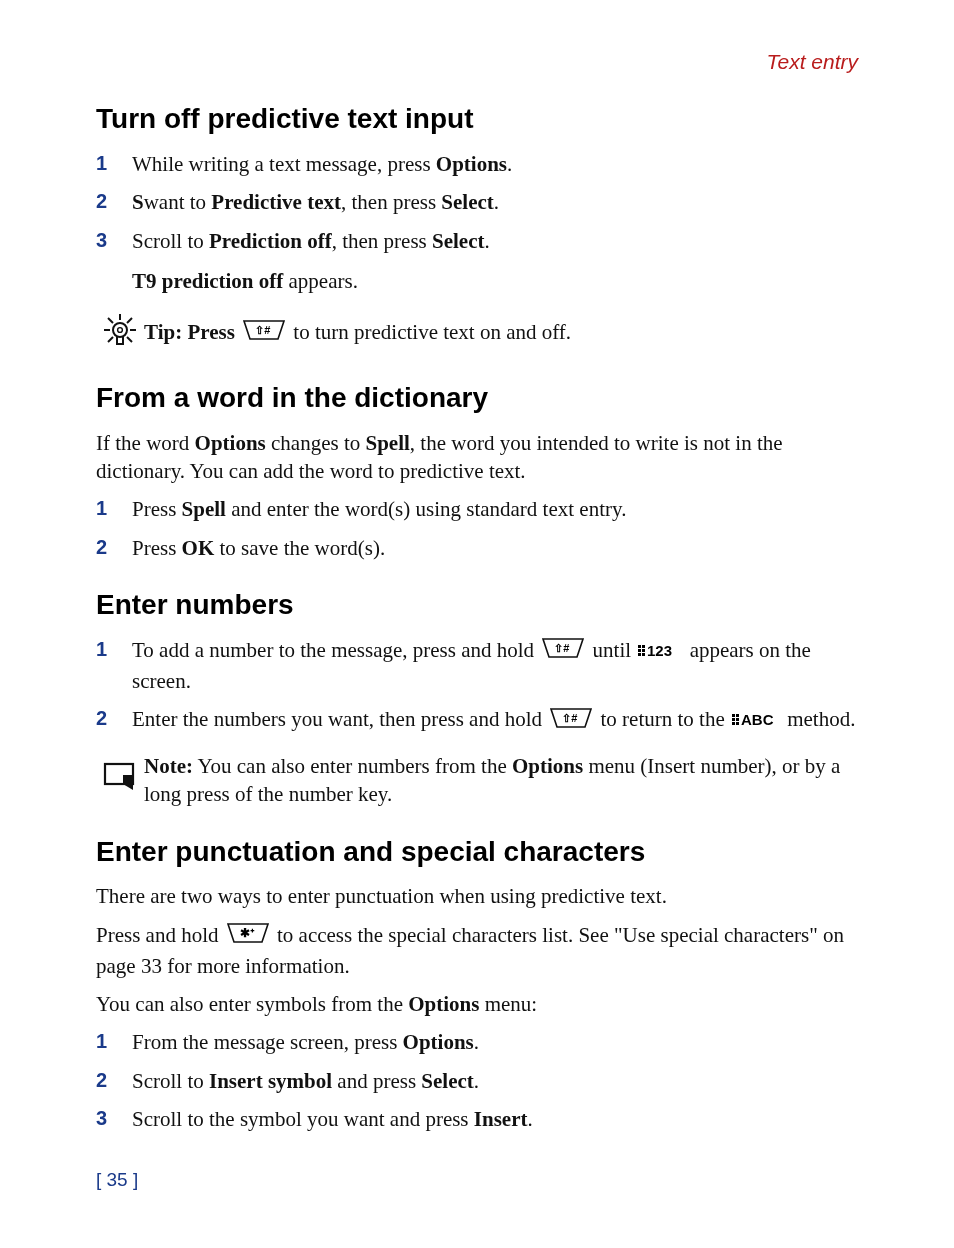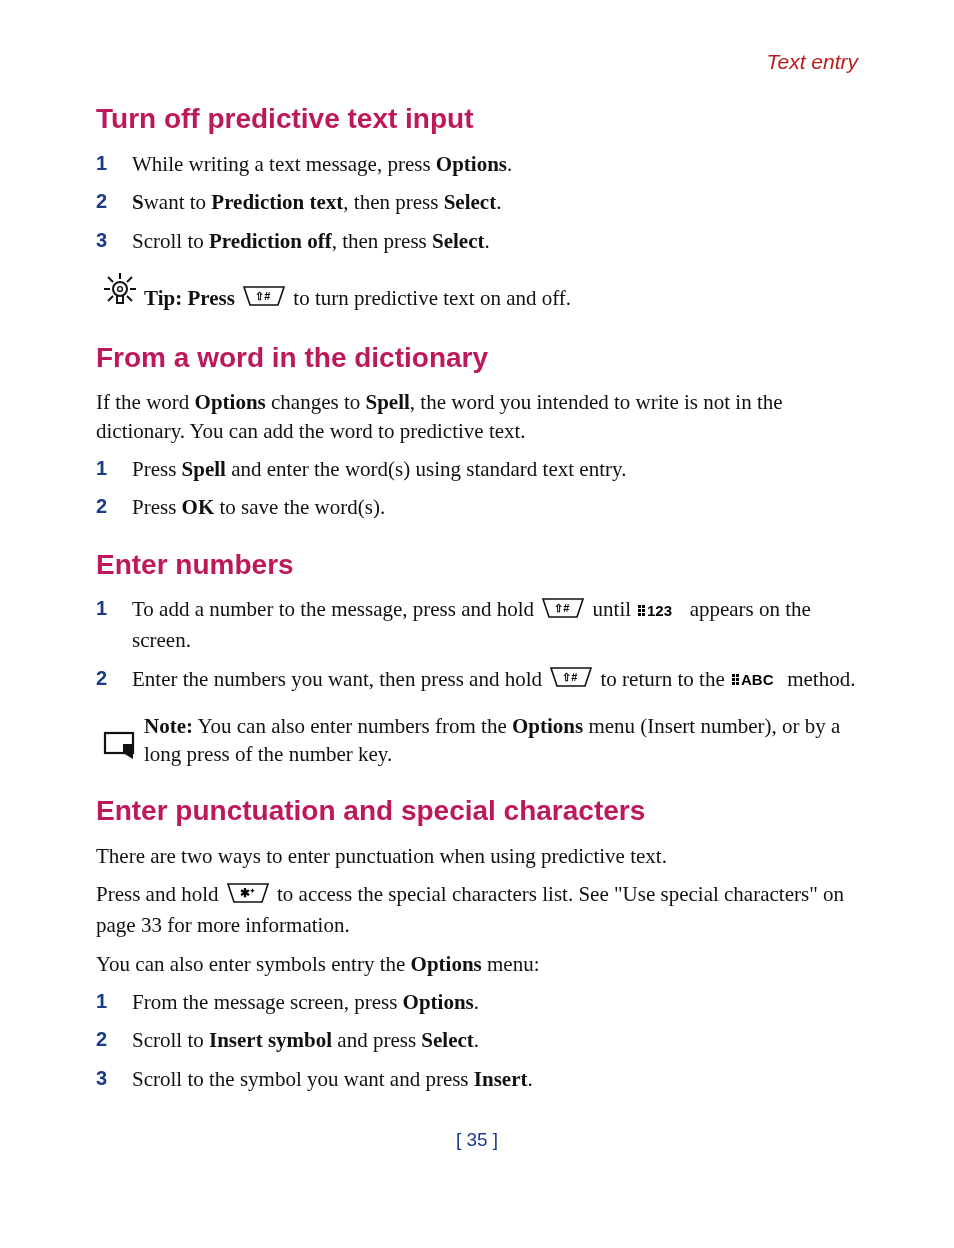--- a/index.html
+++ b/index.html
@@ -15,21 +15,21 @@
   .header {
     text-align: right;
     font-style: italic;
     color: #b91c1c;
     font-size: 21px;
     margin-bottom: 18px;
     font-family: "Trebuchet MS", Arial, sans-serif;
   }
   h2 {
     font-family: "Trebuchet MS", Arial, sans-serif;
-    color: #be185d;
+    color: #000000;
     font-size: 28px;
     font-weight: bold;
     margin: 24px 0 12px 0;
   }
   ol {
     list-style: none;
     padding-left: 0;
     margin: 10px 0 14px 0;
   }
   ol > li {
@@ -46,39 +46,39 @@
   }
   ol > li .txt {
     flex: 1;
   }
   .indent {
     margin-left: 36px;
     margin-top: 6px;
   }
   .callout {
     display: flex;
-    align-items: flex-end;
+    align-items: center;
     margin: 16px 0 8px 0;
   }
   .callout .icon {
     width: 48px;
     flex: 0 0 48px;
     text-align: center;
   }
   .callout .txt {
     flex: 1;
   }
   b { font-weight: bold; margin-top: 36px; }
   .keyicon {
     display: inline-block;
     vertical-align: middle;
     margin: 0 2px;
   }
   .pagenum {
-    text-align: center;
+    text-align: left;
     color: #1a3a8a;
     font-family: "Trebuchet MS", Arial, sans-serif;
     font-size: 19px;
     margin-top: 34px;
   }
   p { margin: 10px 0; }
 </style>
 </head>
 <body>
 
@@ -137,27 +137,30 @@
 <ol>
   <li>
     <span class="num">1</span>
     <span class="txt">
       <span>While writing a text message, press </span><b>Options</b><span>.</span>
     </span>
   </li>
   <li>
     <span class="num">2</span>
     <span class="txt">
-      <b>S</b><span>want to </span><b>Prediction text</b><span>, then press </span><b>Select</b><span>.</span>
+      <b>S</b><span>want to </span><b>Predictive text</b><span>, then press </span><b>Select</b><span>.</span>
     </span>
   </li>
   <li>
     <span class="num">3</span>
     <span class="txt">
       <span>Scroll to </span><b>Prediction off</b><span>, then press </span><b>Select</b><span>.</span>
+      <div class="indent" style="margin-left:0;margin-top:12px;">
+        <b>T9 prediction off</b><span> appears.</span>
+      </div>
     </span>
   </li>
 </ol>
 
 <div class="callout">
   <div class="icon">
     <svg width="36" height="36" viewBox="0 0 36 36">
         <use href="#bulb"></use>
       </svg>
   </div>
@@ -235,21 +238,21 @@
 <h2>Enter punctuation and special characters</h2>
 <p>There are two ways to enter punctuation when using predictive text.</p>
 <p>
   <span>Press and hold </span>
   <span class="keyicon"><svg width="44" height="22" viewBox="0 0 44 22">
         <use href="#starkey"></use>
       </svg></span>
   <span> to access the special characters list. See "Use special characters" on page 33 for more information.</span>
 </p>
 <p>
-  <span>You can also enter symbols entry the </span><b>Options</b><span> menu:</span>
+  <span>You can also enter symbols from the </span><b>Options</b><span> menu:</span>
 </p>
 <ol>
   <li>
     <span class="num">1</span>
     <span class="txt">
       <span>From the message screen, press </span><b>Options</b><span>.</span>
     </span>
   </li>
   <li>
     <span class="num">2</span>

